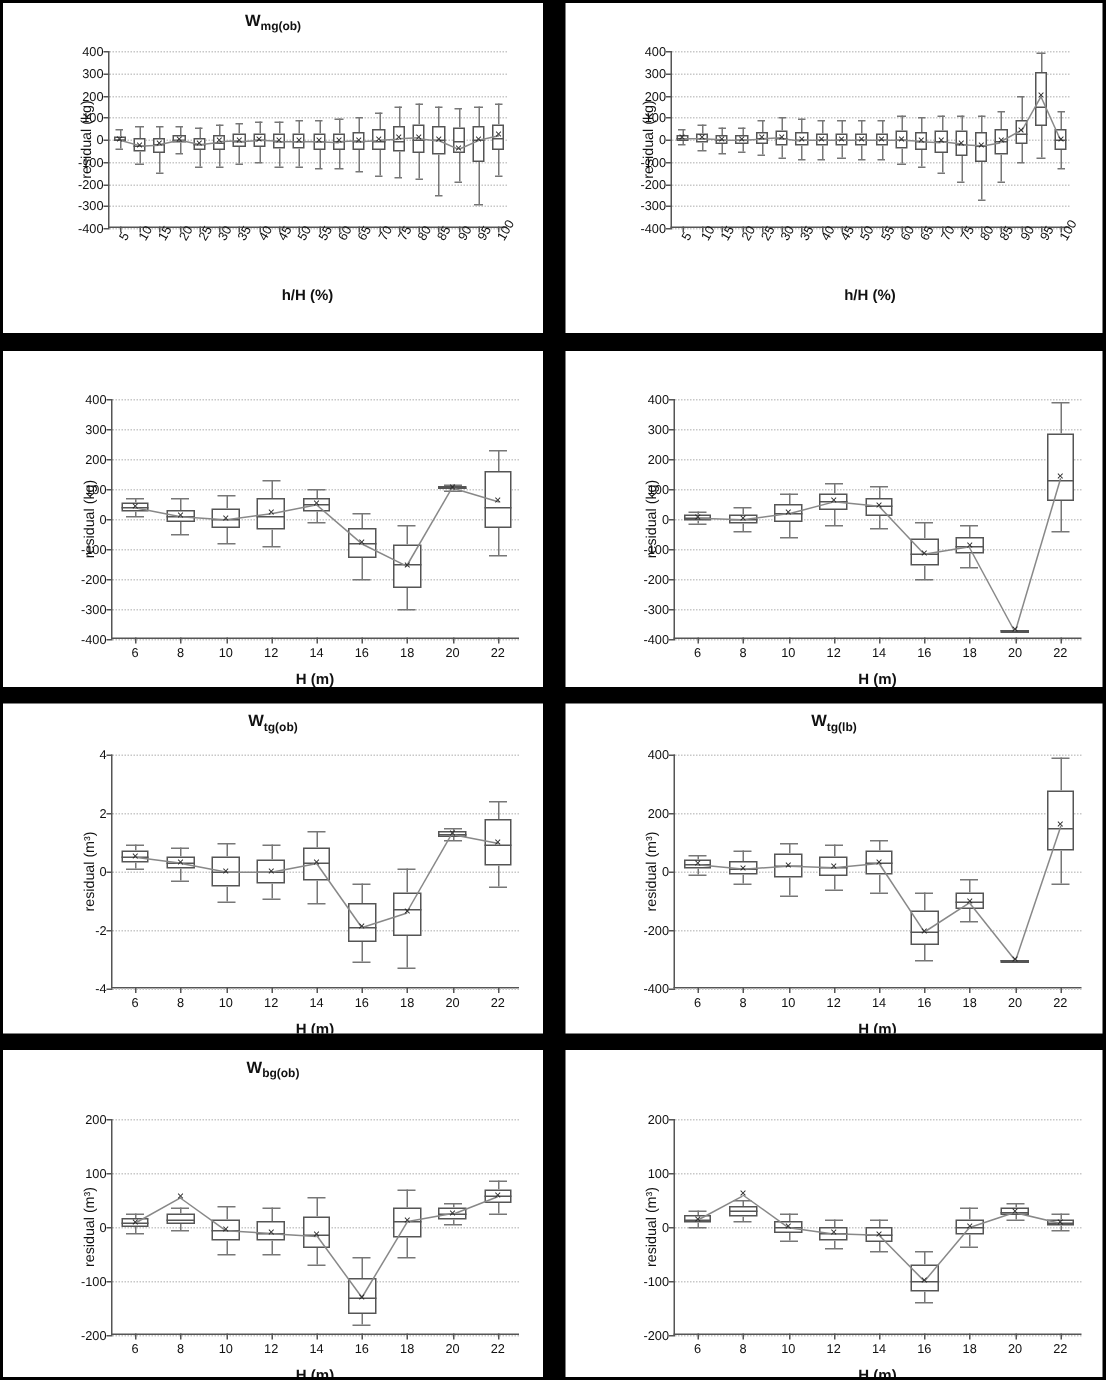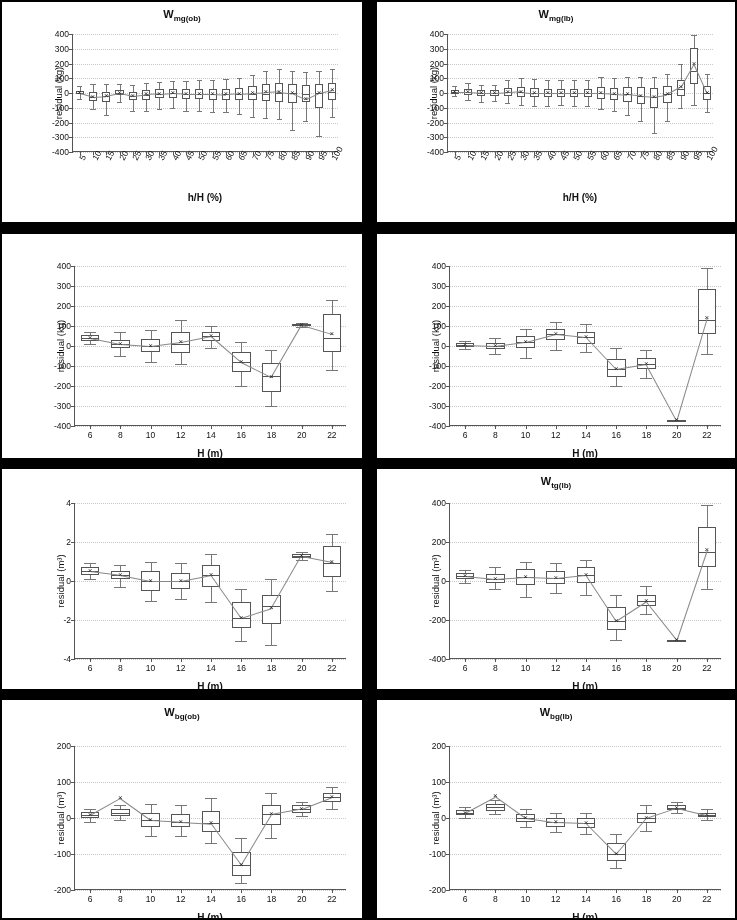--- a/index.html
+++ b/index.html
@@ -413,21 +413,20 @@
           <div class="meanx" style="left: 232.75px; top: 64.9px;">×</div>
           <div class="meanx" style="left: 246.05px; top: 59px;">×</div>
           <div class="meanx" style="left: 259.35px; top: 56.05px;">×</div>
         </div>
         <div class="ylabel" style="left: 14px; top: 91px; width: 84px; text-align: center; transform: translate(0px, -50%) rotate(-90deg);"><span>residual (kg)</span></div>
         <div class="xlabel" style="left: 70px; width: 266px; top: 190px;">h/H (%)</div>
       </div>
     </div>
     <div class="panel" style="left: 377px; top: 2px; width: 358px; height: 220px;">
       <div class="panel-inner">
-        <div class="chart-title"><span>W</span><sub>mg(lb)</sub></div>
         <div class="plot" style="left: 70px; top: 32px; width: 266px; height: 118px;">
           <div class="gridline" style="top: 118px;"></div>
           <div class="ytick-mark" style="top: 118px;"></div>
           <div class="ytick-label" style="top: 118px;">-400</div>
           <div class="gridline" style="top: 103.25px;"></div>
           <div class="ytick-mark" style="top: 103.25px;"></div>
           <div class="ytick-label" style="top: 103.25px;">-300</div>
           <div class="gridline" style="top: 88.5px;"></div>
           <div class="ytick-mark" style="top: 88.5px;"></div>
           <div class="ytick-label" style="top: 88.5px;">-200</div>
@@ -972,20 +971,21 @@
           <div class="meanx" style="left: 196.444px; top: 98px;">×</div>
           <div class="meanx" style="left: 226.667px; top: 154px;">×</div>
           <div class="meanx" style="left: 256.889px; top: 52px;">×</div>
         </div>
         <div class="ylabel" style="left: 16px; top: 112px; width: 84px; text-align: center; transform: translate(0px, -50%) rotate(-90deg);"><span>residual (kg)</span></div>
         <div class="xlabel" style="left: 72px; width: 272px; top: 214px;">H (m)</div>
       </div>
     </div>
     <div class="panel" style="left: 2px; top: 469px; width: 360px; height: 220px;">
       <div class="panel-inner">
+        <div class="chart-title"><span>W</span><sub>tg(ob)</sub></div>
         <div class="plot" style="left: 72px; top: 34px; width: 272px; height: 156px;">
           <div class="gridline" style="top: 156px;"></div>
           <div class="ytick-mark" style="top: 156px;"></div>
           <div class="ytick-label" style="top: 156px;">-4</div>
           <div class="gridline" style="top: 117px;"></div>
           <div class="ytick-mark" style="top: 117px;"></div>
           <div class="ytick-label" style="top: 117px;">-2</div>
           <div class="gridline" style="top: 78px;"></div>
           <div class="ytick-mark" style="top: 78px;"></div>
           <div class="ytick-label" style="top: 78px;">0</div>
@@ -1364,21 +1364,20 @@
           <div class="meanx" style="left: 196.444px; top: 68.4px;">×</div>
           <div class="meanx" style="left: 226.667px; top: 63px;">×</div>
           <div class="meanx" style="left: 256.889px; top: 51.12px;">×</div>
         </div>
         <div class="ylabel" style="left: 16px; top: 118px; width: 84px; text-align: center; transform: translate(0px, -50%) rotate(-90deg);"><span>residual (m³)</span></div>
         <div class="xlabel" style="left: 72px; width: 272px; top: 212px;">H (m)</div>
       </div>
     </div>
     <div class="panel" style="left: 377px; top: 700px; width: 358px; height: 218px;">
       <div class="panel-inner">
-        <div class="chart-title"><span>W</span><sub>bg(lb)</sub></div>
         <div class="plot" style="left: 72px; top: 46px; width: 272px; height: 144px;">
           <div class="gridline" style="top: 144px;"></div>
           <div class="ytick-mark" style="top: 144px;"></div>
           <div class="ytick-label" style="top: 144px;">-200</div>
           <div class="gridline" style="top: 108px;"></div>
           <div class="ytick-mark" style="top: 108px;"></div>
           <div class="ytick-label" style="top: 108px;">-100</div>
           <div class="gridline" style="top: 72px;"></div>
           <div class="ytick-mark" style="top: 72px;"></div>
           <div class="ytick-label" style="top: 72px;">0</div>

